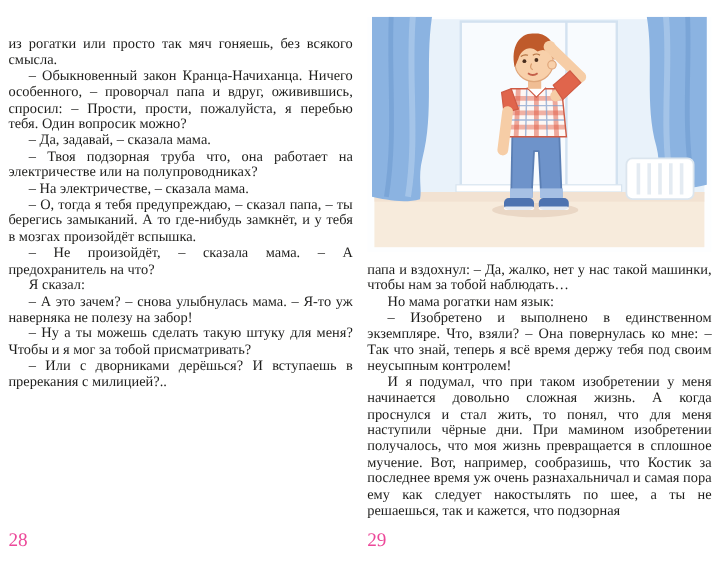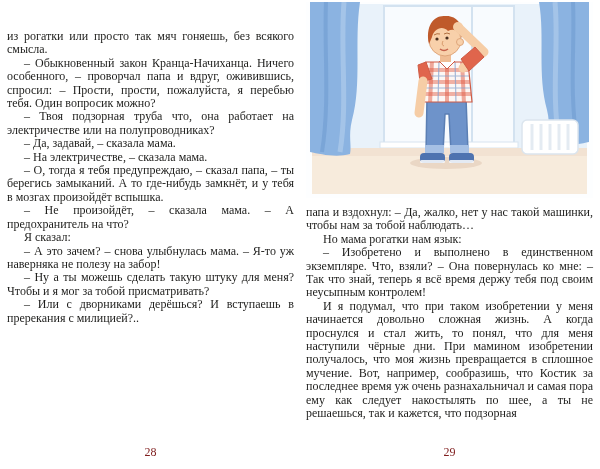--- a/index.html
+++ b/index.html
@@ -14,51 +14,51 @@
     position: relative;
     width: 600px; height: 469px;
     background: #ffffff;
     overflow: hidden;
   }
   .page {
     position: absolute; top: 0; height: 100%;
     width: 287px;
   }
   .page-left  { left: 7px;  padding-top: 30px; }
-  .page-right { left: 306px; padding-top: 2px; }
+  .page-right { left: 306px; padding-top: 14px; }
   .text-block p {
     margin: 0;
     font-size: 12px;
     line-height: 13.4px;
     text-align: justify;
     text-indent: 17px;
     hyphens: auto;
     -webkit-hyphens: auto;
   }
   .text-block p.cont { text-indent: 0; }
   .page-number {
     position: absolute; left: 0; right: 0; bottom: 9px;
-    text-align: center;
-    font-size: 12px;
-    color: #7f1d1d;
+    text-align: left;
+    font-size: 16px;
+    color: #ec4899;
   }
   figure.illustration { margin: 0 0 8px 0; }
   figure.illustration svg { display: block; }
 </style>
 </head>
 <body>
 
 <div class="spread">
 
   <section class="page page-left">
     <div class="text-block">
       <p class="cont">из рогатки или просто так мяч гоняешь, без всякого смысла.</p>
       <p>– Обыкновенный закон Кранца-Начиханца. Ничего особенного, – проворчал папа и вдруг, оживившись, спросил: – Прости, прости, пожалуйста, я перебью тебя. Один вопросик можно?</p>
+      <p>– Да, задавай, – сказала мама.</p>
       <p>– Твоя подзорная труба что, она работает на электричестве или на полупроводниках?</p>
-      <p>– Да, задавай, – сказала мама.</p>
       <p>– На электричестве, – сказала мама.</p>
       <p>– О, тогда я тебя предупреждаю, – сказал папа, – ты берегись замыканий. А то где-нибудь замкнёт, и у тебя в мозгах произойдёт вспышка.</p>
       <p>– Не произойдёт, – сказала мама. – А предохранитель на что?</p>
       <p>Я сказал:</p>
       <p>– А это зачем? – снова улыбнулась мама. – Я-то уж наверняка не полезу на забор!</p>
       <p>– Ну а ты можешь сделать такую штуку для меня? Чтобы и я мог за тобой присматривать?</p>
       <p>– Или с дворниками дерёшься? И вступаешь в пререкания с милицией?..</p>
     </div>
     <div class="page-number">28</div>
   </section>

